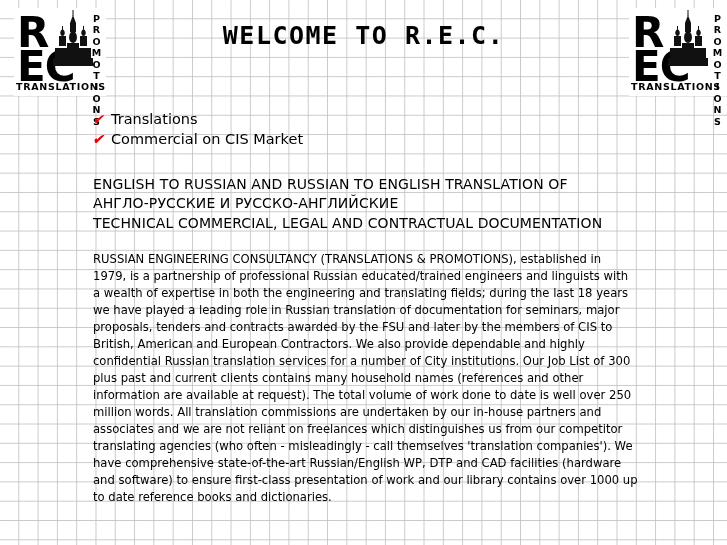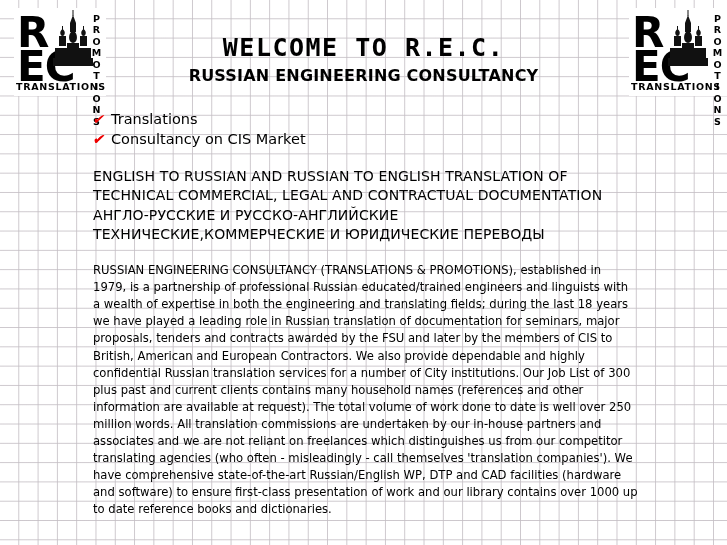--- a/index.html
+++ b/index.html
@@ -86,21 +86,20 @@
     font-weight: bold;
     letter-spacing: 0.7px;
   }
 
   .titles {
     position: absolute;
     left: 120px;
     right: 120px;
     top: 22px;
     text-align: center;
-    margin-top: 12px;
   }
   .title-main {
     font-family: "DejaVu Sans Mono", "Liberation Mono", monospace;
     font-size: 25px;
     font-weight: bold;
     letter-spacing: 1.5px;
     margin: 0;
     line-height: 1.1;
   }
   .title-sub {
@@ -136,21 +135,21 @@
     position: absolute;
     left: 0;
     top: 1px;
     color: #ee0000;
     font-size: 14px;
     font-weight: bold;
     transform: skewX(-12deg);
   }
 
   .headings {
-    margin-top: 19px;
+    margin-top: 27px;
     font-size: 14px;
     line-height: 1.38;
     letter-spacing: 0.1px;
   }
   .headings div { white-space: nowrap; }
 
   .body-text {
     margin-top: 18px;
     font-size: 11.6px;
     line-height: 1.47;
@@ -184,21 +183,20 @@
         <path fill="#111111" d="M3 38 L39 38 L39 50 L3 50 Z"></path>
         <path fill="#111111" d="M1 48 L41 48 L41 56 L1 56 Z"></path>
       </svg>
       <div class="logo-promotions">PROMOTIONS</div>
       <div class="logo-translations">TRANSLATIONS</div>
     </div>
   </div>
 
   <div class="titles">
     <h1 class="title-main">WELCOME TO R.E.C.</h1>
-    <h2 class="title-sub">RUSSIAN ENGINEERING CONSULTANCY</h2>
   </div>
 
   <div class="logo logo-right">
     <div class="logo-inner">
       <div class="logo-letters">
         <span class="logo-r">R</span>
         <span class="logo-ec">EC</span>
       </div>
       <svg class="logo-cathedral" viewBox="0 0 42 56">
         <path fill="#111111" d="M20.5 0 L21.5 0 L21.5 6 L20.5 6 Z"></path>
@@ -227,28 +225,27 @@
   <ul class="bullets">
     <li class="bullet">
       <span class="check">✔</span>
       <span>Translations</span>
     </li>
     <li class="bullet">
       <span class="check">✔</span>
     </li>
     <li class="bullet">
       <span class="check">✔</span>
-      <span>Consultancy on CIS Market</span>
+      <span>Commercial on CIS Market</span>
     </li>
   </ul>
 
   <div class="headings">
     <div>ENGLISH TO RUSSIAN AND RUSSIAN TO ENGLISH TRANSLATION OF</div>
+    <div>АНГЛО-РУССКИЕ И РУССКО-АНГЛИЙСКИЕ</div>
     <div>TECHNICAL COMMERCIAL, LEGAL AND CONTRACTUAL DOCUMENTATION</div>
-    <div>АНГЛО-РУССКИЕ И РУССКО-АНГЛИЙСКИЕ</div>
-    <div>ТЕХНИЧЕСКИЕ,КОММЕРЧЕСКИЕ И ЮРИДИЧЕСКИЕ ПЕРЕВОДЫ</div>
   </div>
 
   <p class="body-text">
     <b>RUSSIAN ENGINEERING CONSULTANCY (TRANSLATIONS &amp; PROMOTIONS)</b><span>, established in 1979, is a partnership of professional Russian educated/trained engineers and linguists with a wealth of expertise in both the engineering and translating fields; during the last 18 years we have played a leading role in Russian translation of documentation for seminars, major proposals, tenders and contracts awarded by the FSU and later by the members of CIS to British, American and European Contractors. We also provide dependable and highly confidential Russian translation services for a number of City institutions. Our Job List of 300 plus past and current clients contains many household names (references and other information are available at request). The total volume of work done to date is well over 250 million words. All translation commissions are undertaken by our in-house partners and associates and we are not reliant on freelances which distinguishes us from our competitor translating agencies (who often - misleadingly - call themselves 'translation companies'). We have comprehensive state-of-the-art Russian/English WP, DTP and CAD facilities (hardware and software) to ensure first-class presentation of work and our library contains over 1000 up to date reference books and dictionaries.</span>
   </p>
 
 </div>
 
 </body></html>

